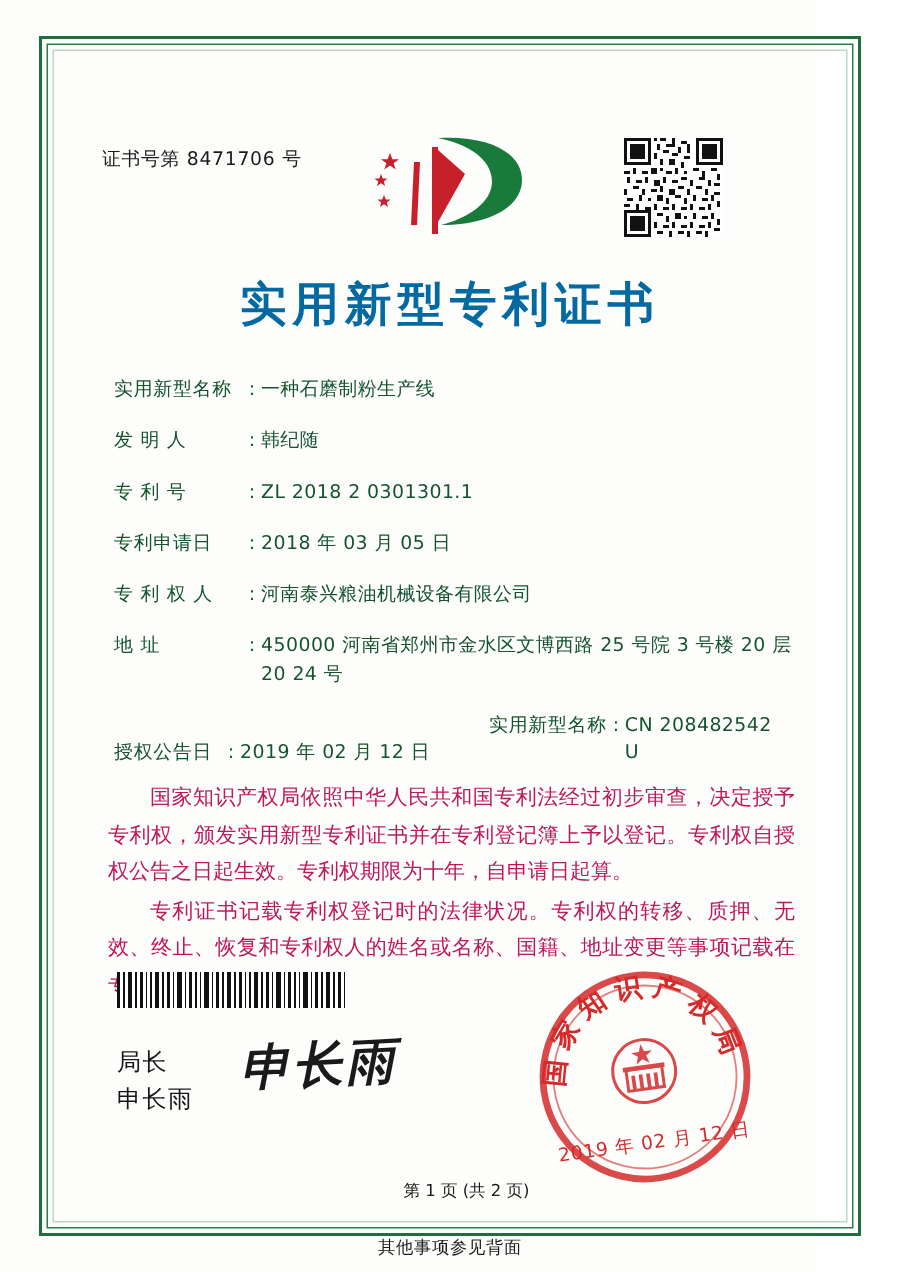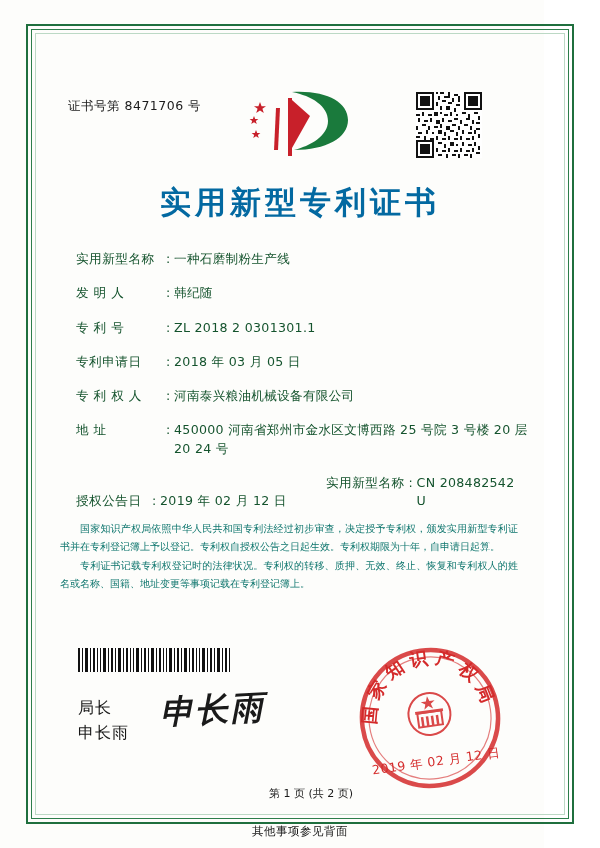--- a/index.html
+++ b/index.html
@@ -121,26 +121,26 @@
     display: flex;
     align-items: flex-start;
   }
   .col-half.left { width: 250px; flex: 0 0 250px; }
   .label-wide { flex: 0 0 72px; white-space: nowrap; letter-spacing:0.5px;}
   .label-wide2 { flex: 0 0 72px; white-space: nowrap; letter-spacing:0.5px;}
 
   
   .paragraphs {
     position: absolute;
-    left: 60px; top: 520px;
+    left: 72px; top: 520px;
     width: 458px;
-    font-size: 10px;
+    font-size: 14px;
     line-height: 1.75;
     text-align: justify;
-    color: #0f766e;
+    color: #be185d;
   }
   .paragraphs p {
     margin: 0 0 2px 0;
     text-indent: 2em;
   }
 
   
   .barcode {
     position: absolute;
     left: 78px; top: 648px;

